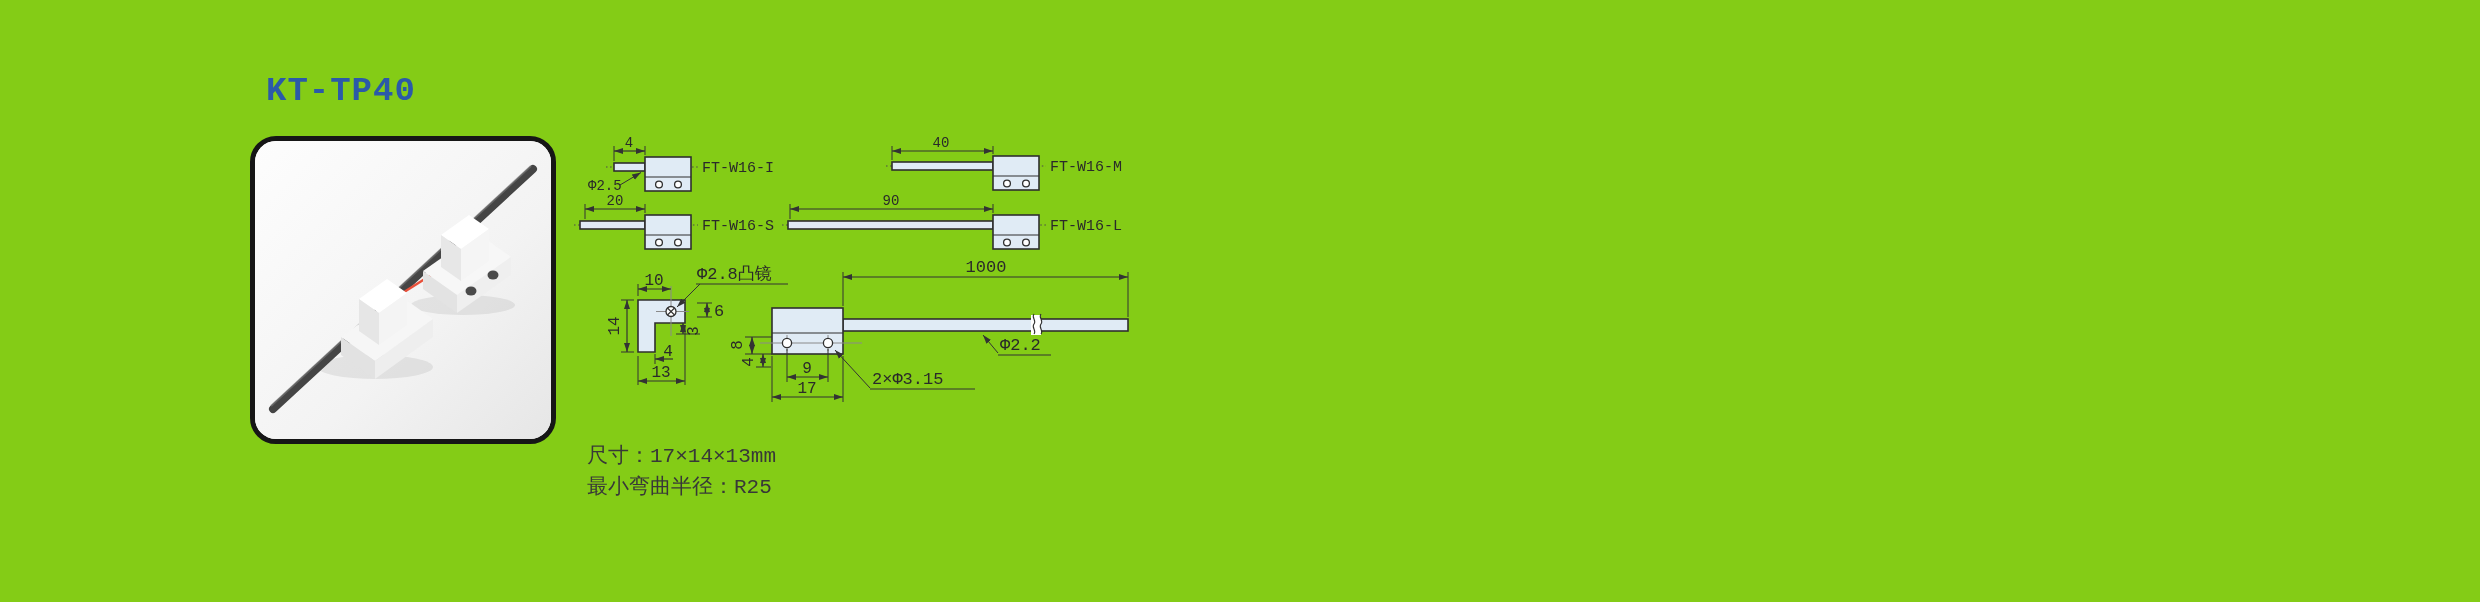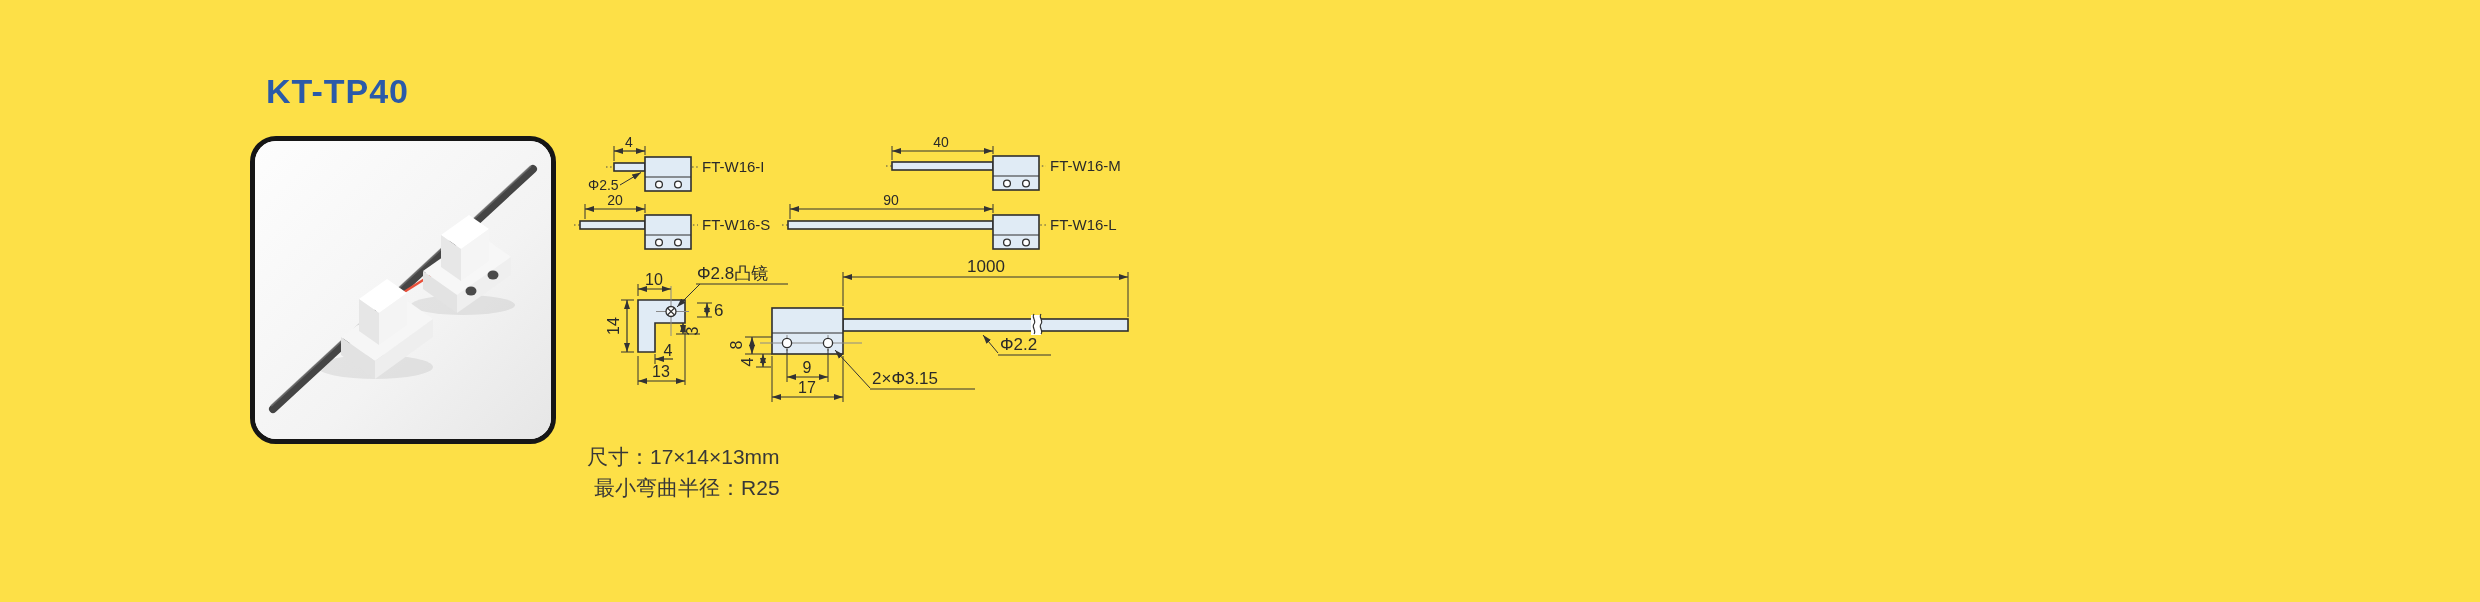--- a/index.html
+++ b/index.html
@@ -1,23 +1,23 @@
 <!DOCTYPE html>
 <html><head>
 <meta charset="utf-8">
 <style>
   html,body{margin:0;padding:0;background:#fff;}
-  .canvas{position:relative;width:2480px;height:602px;background:#fde047;overflow:hidden;
-          font-family:Liberation Sans, sans-serif;}
+  .canvas{position:relative;width:2480px;height:602px;background:#84cc16;overflow:hidden;
+          font-family:Liberation Mono, monospace;}
   .page-title{position:absolute;left:266px;top:72px;font-size:34px;font-weight:700;
               color:#2b5aa8;letter-spacing:1px;}
   .photo-box{position:absolute;left:250px;top:136px;width:296px;height:298px;
              border:5px solid #161616;border-radius:26px;overflow:hidden;background:#f6f6f6;}
   .specs{position:absolute;left:587px;top:441px;font-size:21px;color:#383838;line-height:31px;}
-  .specs div{white-space:nowrap;text-align:right;}
+  .specs div{white-space:nowrap;}
   .drawings{position:absolute;left:570px;top:120px;}
   
   .shape{fill:#e0ebf5;stroke:#2f2f2f;stroke-width:1.6;}
   .thin{stroke:#2f2f2f;stroke-width:1.1;fill:none;}
   .hole{fill:#ffffff;stroke:#2f2f2f;stroke-width:1.3;}
   .dim{stroke:#333333;stroke-width:1.2;fill:none;}
   .ext{stroke:#333333;stroke-width:1;fill:none;}
   .axis{stroke:#4a4a4a;stroke-width:1;stroke-dasharray:1.5 2.6;fill:none;}
   .cl{stroke:#8a8a8a;stroke-width:1;fill:none;}
   text{fill:#2a2a2a;}

